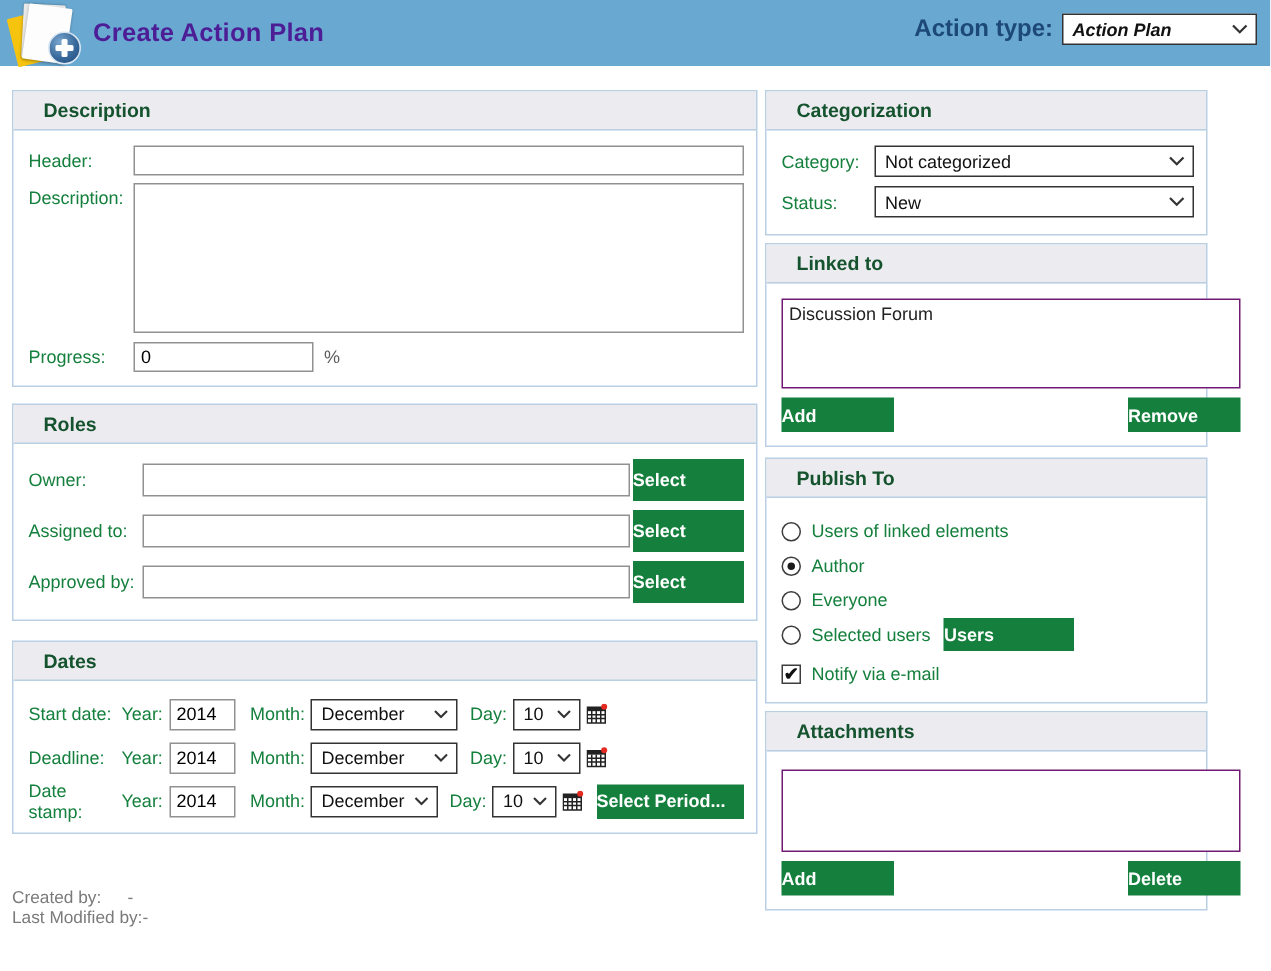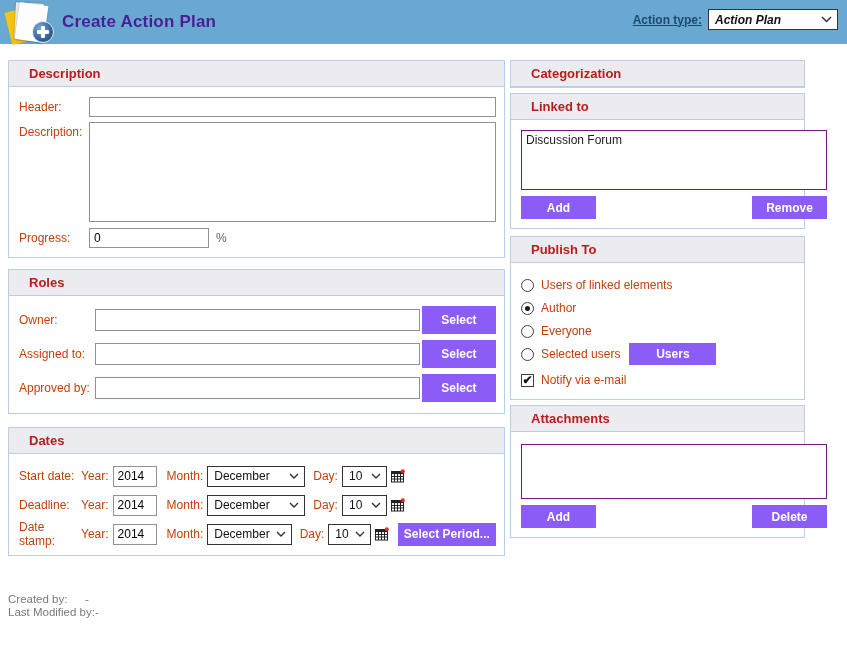--- a/index.html
+++ b/index.html
@@ -13,42 +13,42 @@
   .appicon .page-yellow { position:absolute; left:6px; top:8px; width:28px; height:33px; background:#f6c40e; transform:rotate(-14deg); border-radius:1px; }
   .appicon .page-white-back { position:absolute; left:13px; top:2px; width:28px; height:36px; background:#e9e9e9; transform:rotate(3deg); border-radius:1px; box-shadow:0 0 2px rgba(0,0,0,.35); }
   .appicon .page-white { position:absolute; left:15px; top:3px; width:29px; height:37px; background:#fdfdfd; transform:rotate(8deg); border-radius:1px; box-shadow:0 1px 2px rgba(0,0,0,.3); }
   .appicon .plus-badge { position:absolute; right:2px; bottom:1px; width:22px; height:22px; border-radius:50%;
       background:radial-gradient(circle at 35% 30%, #7aa7cf 0%, #39699b 55%, #1d4a7d 100%);
       border:1px solid #d9e6f2; display:flex; align-items:center; justify-content:center; }
   .appicon .plus-badge::before { content:""; position:absolute; width:12px; height:4px; background:#fff; border-radius:1px; }
   .appicon .plus-badge::after  { content:""; position:absolute; width:4px; height:12px; background:#fff; border-radius:1px; }
   .topbar-title { margin-left:62px; color:#4c1d95; font-size:17px; font-weight:bold; letter-spacing:.2px; }
   .actiontype { position:absolute; right:9px; top:9px; display:flex; align-items:center; gap:6px; }
-  .actiontype-label { color:#1c4976; font-size:12px; font-weight:bold;text-decoration:underline; }
+  .actiontype-label { color:#1c4976; font-size:16px; font-weight:bold; }
 
   
   .sel { display:flex; align-items:center; justify-content:space-between; background:#fff; border:1px solid #333;
          height:21px; padding:0 5px 0 6px; font-size:12px; color:#111; cursor:default; }
   .sel .chev { display:flex; align-items:center; margin-left:6px; }
   .sel-bold { font-weight:bold;font-style:italic; }
 
   
   .content { display:flex; gap:5px; padding:16px 9px 0 8px; align-items:flex-start; }
   .col-left  { width:497px; }
   .col-right { width:295px; }
   .panel { border:1px solid #b9cfe4; background:#fff; }
   .panel-h { height:26px; background:#ebebf0; border-bottom:1px solid #b9cfe4; display:flex; align-items:center; padding-left:20px; }
-  .panel-h span { color:#b91c1c; font-size:13px; font-weight:bold; }
+  .panel-h span { color:#14532d; font-size:13px; font-weight:bold; }
   .panel-b { padding:10px 8px 9px 10px; }
-  .lbl { color:#c2410c; font-size:12px; }
+  .lbl { color:#15803d; font-size:12px; }
 
   .ti { border:1px solid #919191; background:#fff; height:20px; font-size:12px; padding:0 4px; font-family:"Liberation Sans",sans-serif; }
   textarea.ti { height:100px; resize:none; }
-  .btn { background:#8b5cf6; color:#fff; font-weight:bold; font-size:12px; border:none; height:23px;
-         font-family:"Liberation Sans",sans-serif; cursor:pointer; text-align:center; }
+  .btn { background:#15803d; color:#fff; font-weight:bold; font-size:12px; border:none; height:23px;
+         font-family:"Liberation Sans",sans-serif; cursor:pointer; text-align:left; }
 
   
   .frow { display:flex; align-items:center; margin-bottom:5px; }
   .desc-lbl { width:70px; flex:none; }
   .desc-header-input { width:407px; }
   .desc-row-top { display:flex; align-items:flex-start; margin-bottom:6px; }
   .desc-textarea { width:407px; }
   .progress-input { width:120px; }
   .pct { margin-left:7px; color:#5c5c5c; font-size:12px; }
 
@@ -287,20 +287,44 @@
       </div>
 
     </div>
 
     <div class="col-right">
 
       <div class="panel">
         <div class="panel-h">
           <span>Categorization</span>
         </div>
+        <div class="panel-b">
+          <div class="catrow">
+            <span class="lbl cat-lbl">Category:</span>
+            <div class="sel cat-sel">
+              <span>Not categorized</span>
+              <span class="chev">
+                  <svg width="11" height="7" viewBox="0 0 11 7">
+                    <polyline points="1,1 5.5,5.5 10,1" fill="none" stroke="#333" stroke-width="1.5"></polyline>
+                  </svg>
+                </span>
+            </div>
+          </div>
+          <div class="catrow">
+            <span class="lbl cat-lbl">Status:</span>
+            <div class="sel cat-sel">
+              <span>New</span>
+              <span class="chev">
+                  <svg width="11" height="7" viewBox="0 0 11 7">
+                    <polyline points="1,1 5.5,5.5 10,1" fill="none" stroke="#333" stroke-width="1.5"></polyline>
+                  </svg>
+                </span>
+            </div>
+          </div>
+        </div>
       </div>
 
       <div class="spacer-right"></div>
 
       <div class="panel">
         <div class="panel-h">
           <span>Linked to</span>
         </div>
         <div class="panel-b">
           <div class="listbox lb-linked">

